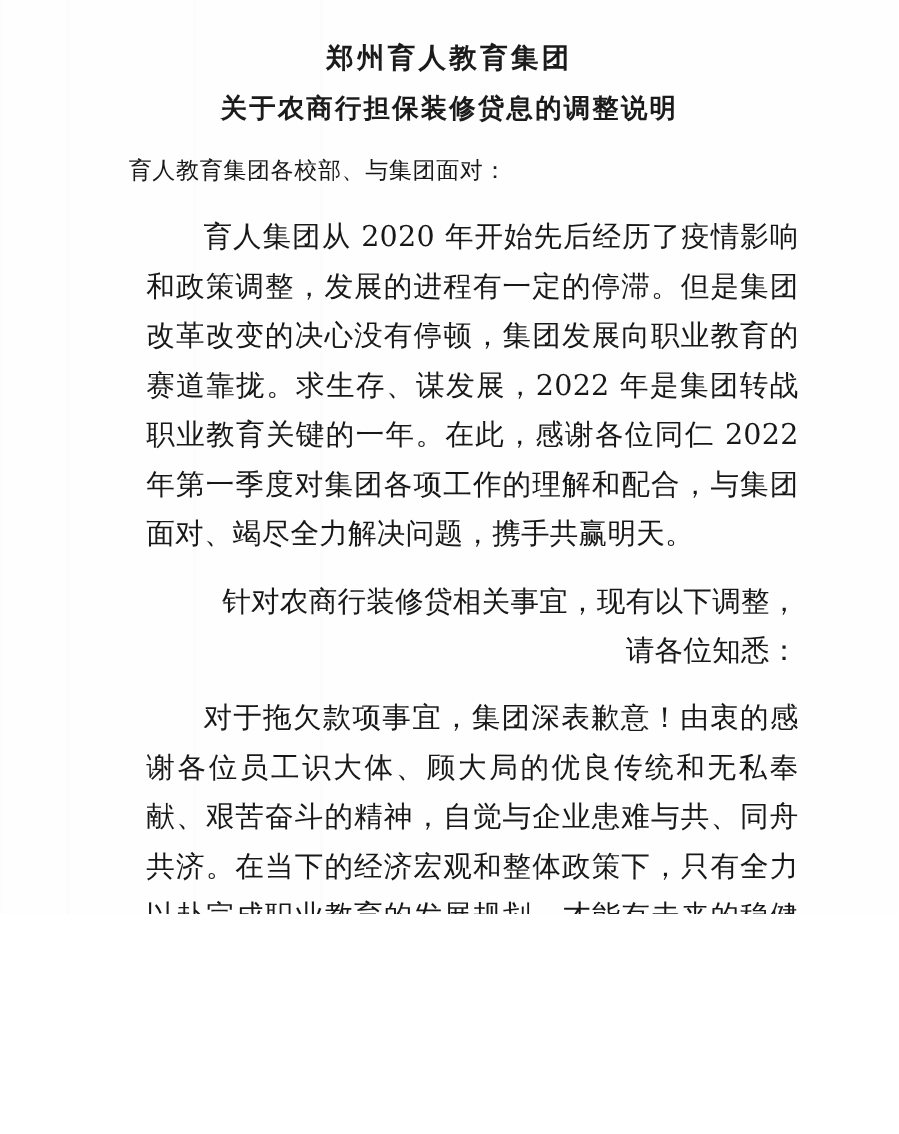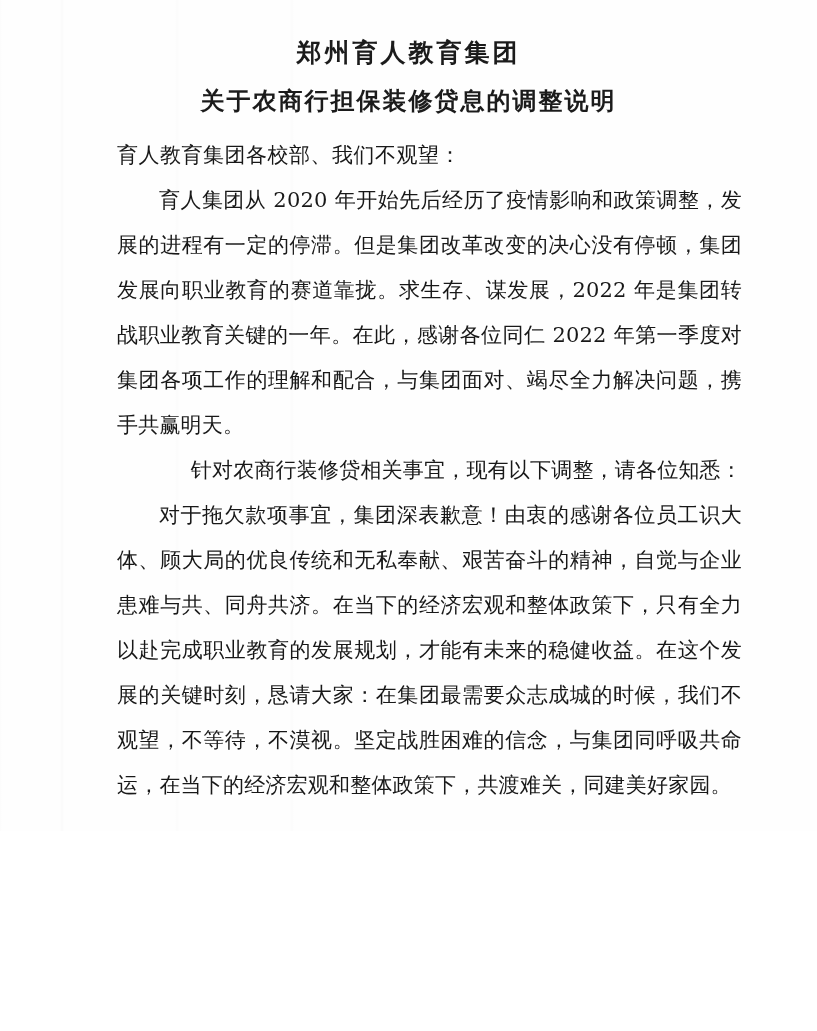--- a/index.html
+++ b/index.html
@@ -47,21 +47,21 @@
   .doc-title {
     font-family: "DejaVu Serif", "Liberation Serif", serif;
     font-size: 25px;
     font-weight: bold;
     letter-spacing: 3px;
     color: #1b1b1b;
     line-height: 34px;
     white-space: nowrap;
   }
   .doc-subtitle {
-    font-family: Liberation Serif, serif;
+    font-family: Liberation Mono, monospace;
     font-size: 24px;
     font-weight: bold;
     letter-spacing: 2px;
     color: #1b1b1b;
     line-height: 34px;
     margin-top: 14px;
     white-space: nowrap;
   }
 
   .body-block {
@@ -71,28 +71,28 @@
     width: 625px;
   }
   .salutation {
     font-size: 21px;
     line-height: 45px;
     color: #181818;
     letter-spacing: 0.5px;
     text-align: justify;
   }
   .para {
-    font-size: 21px;
+    font-size: 26px;
     line-height: 45px;
     color: #181818;
     letter-spacing: 0.2px;
     text-align: justify;
     text-justify: inter-ideograph;
     text-indent: 2em;
-    margin: 0;
+    margin: 16px;
   }
   .para.tight {
     text-align: right;
   }
 
   .signature-block {
     position: absolute;
     left: 556px;
     top: 958px;
     width: 240px;
@@ -160,21 +160,21 @@
 <div class="page">
 
   <div class="scan-band"></div>
 
   <div class="title-block">
     <div class="doc-title">郑州育人教育集团</div>
     <div class="doc-subtitle">关于农商行担保装修贷息的调整说明</div>
   </div>
 
   <div class="body-block">
-    <div class="salutation">育人教育集团各校部、我们不观望：</div>
+    <div class="salutation">育人教育集团各校部、与集团面对：</div>
     <p class="para">育人集团从 2020 年开始先后经历了疫情影响和政策调整，发展的进程有一定的停滞。但是集团改革改变的决心没有停顿，集团发展向职业教育的赛道靠拢。求生存、谋发展，2022 年是集团转战职业教育关键的一年。在此，感谢各位同仁 2022 年第一季度对集团各项工作的理解和配合，与集团面对、竭尽全力解决问题，携手共赢明天。</p>
     <p class="para tight">针对农商行装修贷相关事宜，现有以下调整，请各位知悉：</p>
     <p class="para">对于拖欠款项事宜，集团深表歉意！由衷的感谢各位员工识大体、顾大局的优良传统和无私奉献、艰苦奋斗的精神，自觉与企业患难与共、同舟共济。在当下的经济宏观和整体政策下，只有全力以赴完成职业教育的发展规划，才能有未来的稳健收益。在这个发展的关键时刻，恳请大家：在集团最需要众志成城的时候，我们不观望，不等待，不漠视。坚定战胜困难的信念，与集团同呼吸共命运，在当下的经济宏观和整体政策下，共渡难关，同建美好家园。</p>
   </div>
 
   <div class="seal">
     <svg width="178" height="178" viewBox="0 0 178 178" xmlns="http://www.w3.org/2000/svg">
       <defs>
         <path id="sealArc" d="M 29,89 A 60,60 0 0 1 149,89" fill="none"></path>
         <path id="sealArcBottom" d="M 33,89 A 56,56 0 0 0 145,89" fill="none"></path>

